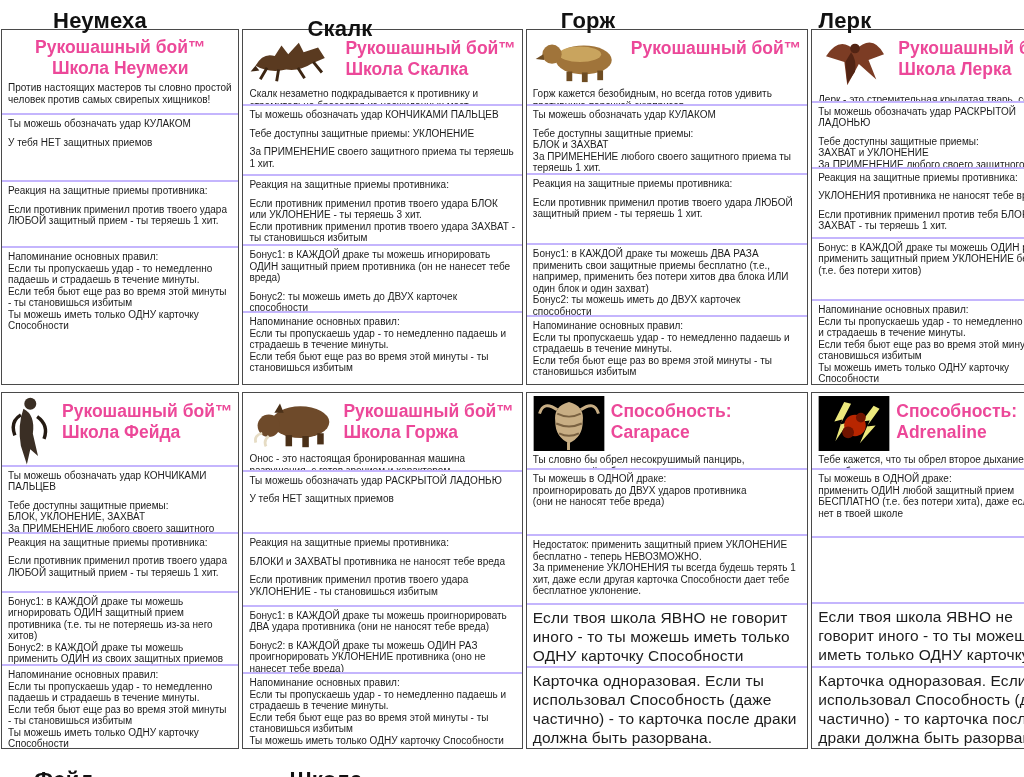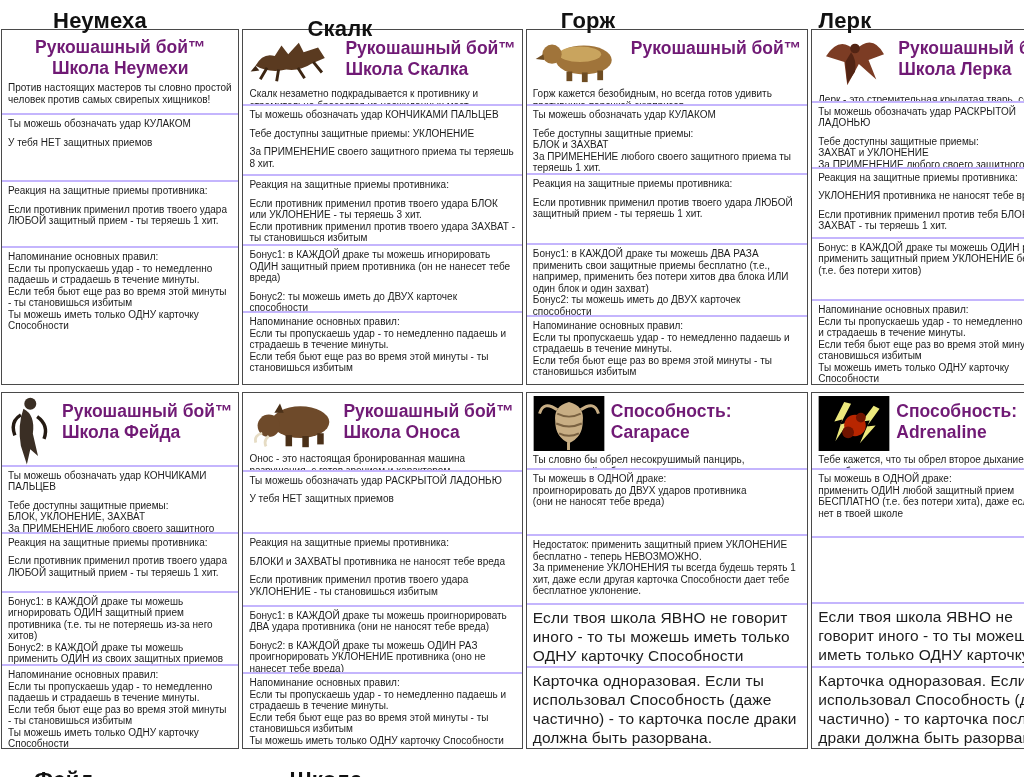--- a/index.html
+++ b/index.html
@@ -36,21 +36,21 @@
   }
   .section.hdr-sec{border-top:none;}
   .section.grow{flex:1 1 auto;}
   .section p{margin:0;font-size:10px;line-height:11.5px;}
   .section p.gap{height:7px;}
   .section.big p{font-size:15.5px;line-height:19px;letter-spacing:.1px;}
   .hdr{display:flex;align-items:flex-start;gap:6px;}
   .hdr .cimg{flex:0 0 auto;line-height:0;}
   .hdr .title{
     font-weight:bold;font-size:17.5px;line-height:21px;padding-top:5px;
-    white-space:nowrap;color:#701a75;
+    white-space:nowrap;color:#ec4899;
   }
   .hdr.no-img{justify-content:center;}
   .hdr.no-img .title{text-align:center;padding-top:4px;}
   .desc{margin-top:3px !important;}
 </style>
 </head>
 <body>
 
 <div>
 
@@ -102,21 +102,21 @@
               <div>Школа Скалка</div>
             </div>
           </div>
           <p class="desc">Скалк незаметно подкрадывается к противнику и стремительно бросается из неожиданных мест</p>
         </div>
         <div class="section" style="height: 70px;">
           <p>Ты можешь обозначать удар КОНЧИКАМИ ПАЛЬЦЕВ</p>
           <p class="gap"></p>
           <p>Тебе доступны защитные приемы: УКЛОНЕНИЕ</p>
           <p class="gap"></p>
-          <p>За ПРИМЕНЕНИЕ своего защитного приема ты теряешь 8 хит.</p>
+          <p>За ПРИМЕНЕНИЕ своего защитного приема ты теряешь 1 хит.</p>
         </div>
         <div class="section" style="height: 70px;">
           <p>Реакция на защитные приемы противника:</p>
           <p class="gap"></p>
           <p>Если противник применил против твоего удара БЛОК или УКЛОНЕНИЕ - ты теряешь 3 хит.</p>
           <p>Если противник применил против твоего удара ЗАХВАТ - ты становишься избитым</p>
         </div>
         <div class="section" style="height: 67px;">
           <p>Бонус1: в КАЖДОЙ драке ты можешь игнорировать ОДИН защитный прием противника (он не нанесет тебе вреда)</p>
           <p class="gap"></p>
@@ -252,21 +252,21 @@
       <ellipse cx="54" cy="28" rx="31" ry="17" fill="#6e4a2a"></ellipse>
       <circle cx="20" cy="32" r="12" fill="#6e4a2a"></circle>
       <path stroke="#e6dcc4" stroke-width="3" fill="none" d="M13 40 Q4 42 6 50 M20 43 Q14 48 17 54"></path>
       <path fill="#4a3018" d="M26 18 L32 8 L36 18 Z"></path>
       <rect x="38" y="42" width="7" height="12" fill="#4a3018"></rect>
       <rect x="56" y="43" width="7" height="12" fill="#4a3018"></rect>
       <rect x="72" y="40" width="7" height="12" fill="#4a3018"></rect>
               </svg></div>
             <div class="title">
               <div>Рукошашный бой™</div>
-              <div>Школа Оноса</div>
+              <div>Школа Горжа</div>
             </div>
           </div>
           <p class="desc">Онос - это настоящая бронированная машина разрушения, с готов зрением и характером</p>
         </div>
         <div class="section" style="height: 63px;">
           <p>Ты можешь обозначать удар РАСКРЫТОЙ ЛАДОНЬЮ</p>
           <p class="gap"></p>
           <p>У тебя НЕТ защитных приемов</p>
         </div>
         <div class="section" style="height: 74px;">

